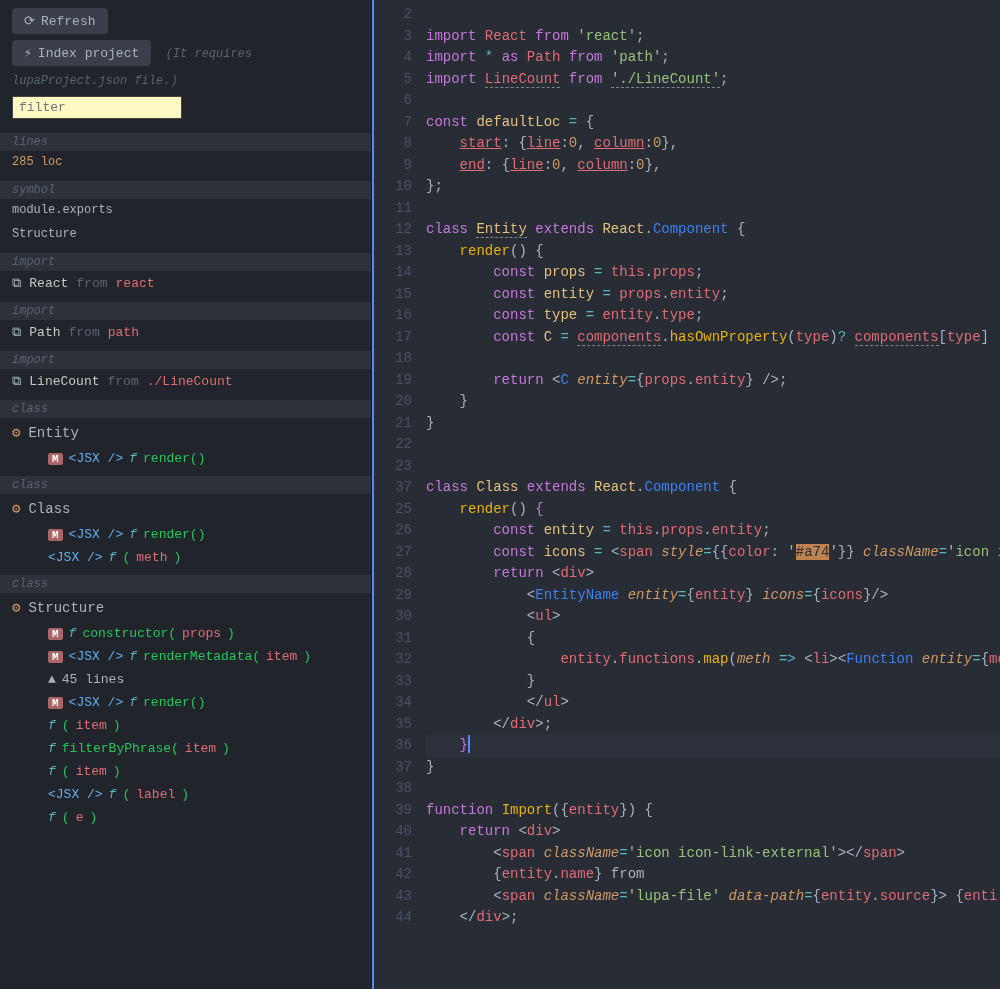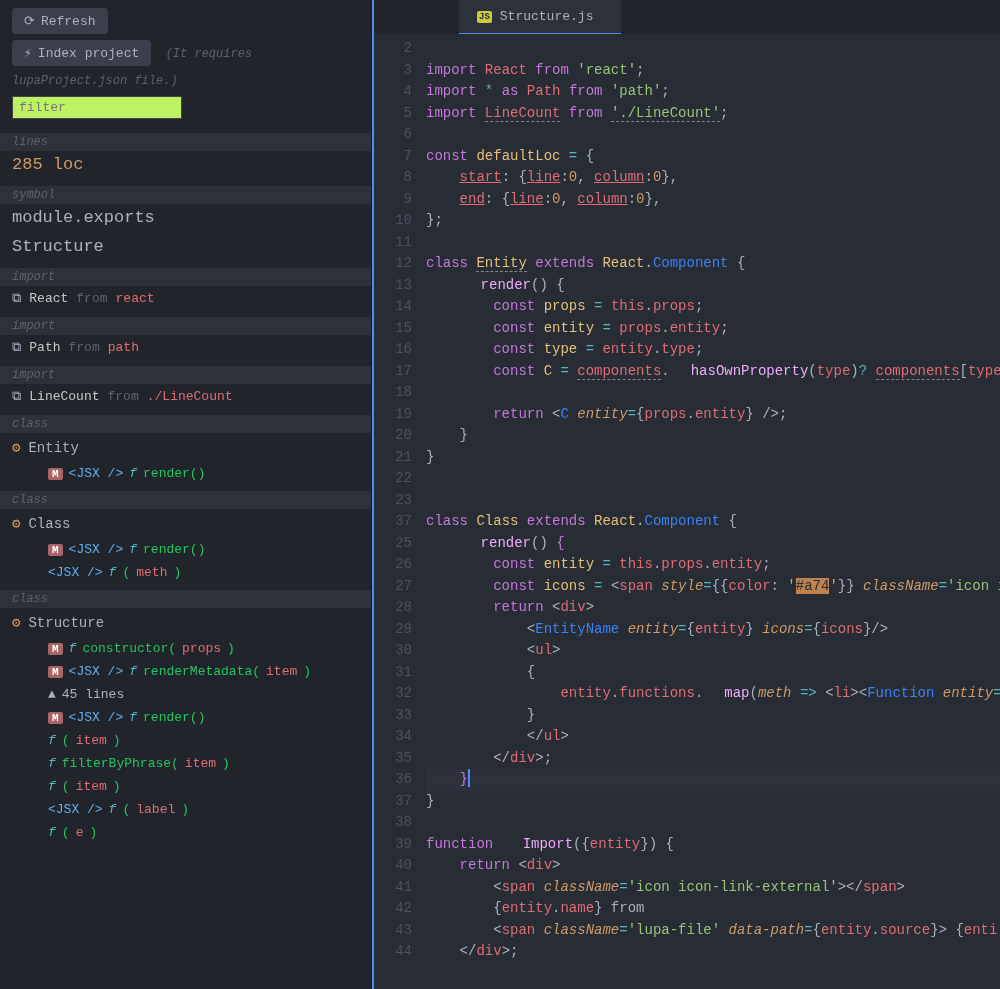--- a/index.html
+++ b/index.html
@@ -41,38 +41,38 @@
 .requires {
   font-size: 12px;
   color: #5c6370;
   margin-left: 6px;
   font-style: italic;
 }
 .filter-input {
   margin: 4px 12px 8px;
   width: 170px;
   padding: 3px 6px;
-  background: #bef264;
+  background: #fef9c3;
   color: #333;
   border: 1px solid #444;
   font-family: inherit;
   font-size: 13px;
 }
 .section-header {
   background: #2c313a;
   color: #5c6370;
   font-size: 12px;
   font-style: italic;
   padding: 2px 12px;
   margin-top: 6px;
 }
 .section-body {
   padding: 4px 12px 6px;
   color: #abb2bf;
-  font-size: 17px;
+  font-size: 12px;
 }
 .loc { color: #d19a66; }
 .import-row { display: flex; align-items: center; gap: 8px; padding: 5px 12px; font-size: 13px; }
 .link-ext-icon { color: #abb2bf; }
 .kw-from { color: #5c6370; }
 .pkg { color: #e06c75; }
 .class-row { display: flex; align-items: center; gap: 8px; padding: 6px 12px; font-size: 14px; }
 .puzzle { color: #d19a66; }
 .class-name { color: #abb2bf; }
 .member-row { display: flex; align-items: center; gap: 6px; padding: 4px 12px 4px 48px; font-size: 13px; }
@@ -144,21 +144,21 @@
   white-space: pre;
   padding-top: 4px;
   overflow: hidden;
   color: #abb2bf;
 }
 .code .line { height: 21.5px; }
 .current-line { background: #2c313c; }
 .c-kw { color: #c678dd; }
 .c-def { color: #e06c75; }
 .c-attr { color: #d19a66; font-style: italic; }
-.c-fn { color: #f0abfc; margin-left: 21px; }
+.c-fn { color: #eab308; }
 .c-str { color: #98c379; }
 .c-this { color: #e06c75; }
 .c-ident { color: #e5c07b; }
 .c-op { color: #56b6c2; }
 .c-punc { color: #abb2bf; }
 .c-num { color: #d19a66; }
 .c-jsx { color: #e06c75; }
 .c-comp { color: #3b82f6; }
 .c-prop { color: #e06c75; text-decoration: underline; }
 .hl { background: #c0834f; color: #282c34; }
@@ -308,27 +308,20 @@
       <div class="member-row">
         <span class="fn-i">f</span> 
         <span class="fn-name">(</span>
         <span class="param">e</span>
         <span class="fn-name">)</span>
       </div>
     </div>
 </div>
 
 <div class="editor">
-  <div class="tabbar">
-    <div class="tab-spacer-left"></div>
-    <div class="tab">
-      <span class="js-icon">JS</span>
-      <span>Structure.js</span>
-    </div>
-  </div>
   <div class="code-area">
     <div class="gutter" id="gutter">
         <div>2</div>
         <div>3</div>
         <div>4</div>
         <div class="dot">5</div>
         <div>6</div>
         <div>7</div>
         <div>8</div>
         <div>9</div>

